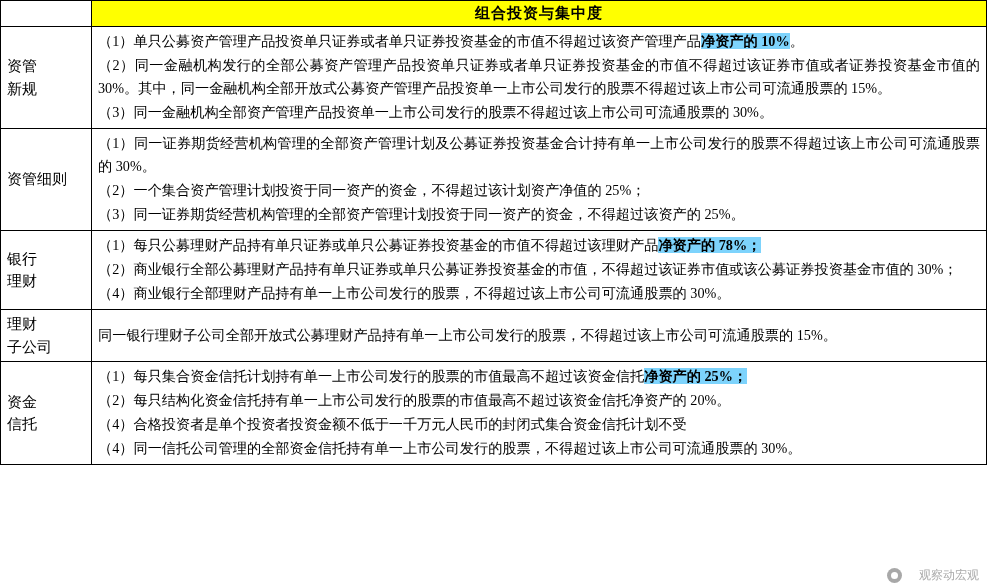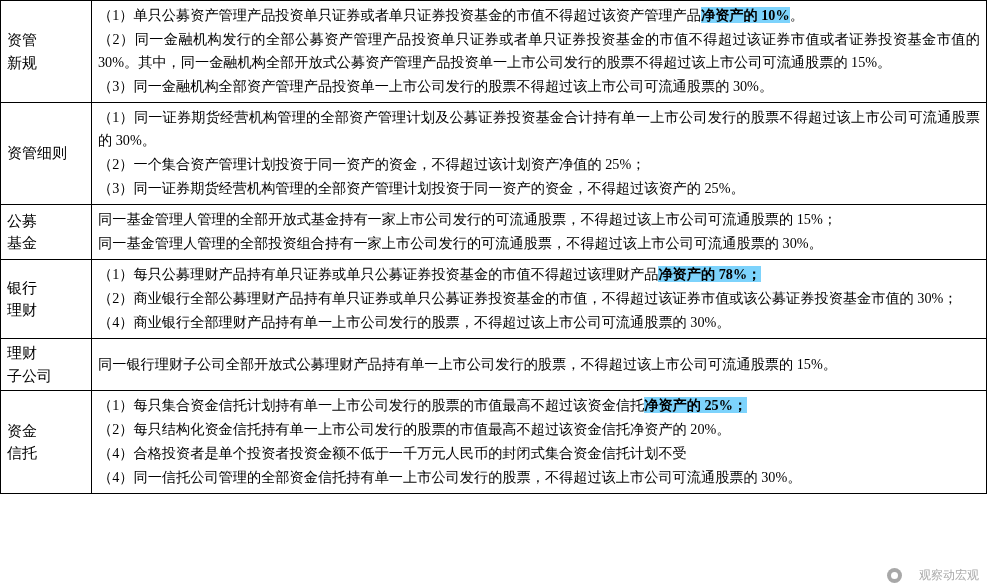--- a/index.html
+++ b/index.html
@@ -88,42 +88,38 @@
     border-radius: 50%;
     background: #ffffff;
   }
 </style>
 </head>
 <body>
 
 <table class="doc-table">
   <tbody id="table-body">
       <tr>
+        <td class="corner-cell"></td>
+        <td class="title-cell">组合投资与集中度</td>
+      </tr>
+      <tr>
         <td class="label-cell" style="white-space: pre-line;">资管
 新规</td>
         <td class="content-cell">
           <p><span>（1）单只公募资产管理产品投资单只证券或者单只证券投资基金的市值不得超过该资产管理产品</span><span class="hl">净资产的 10%</span><span>。</span></p>
           <p><span>（2）同一金融机构发行的全部公募资产管理产品投资单只证券或者单只证券投资基金的市值不得超过该证券市值或者证券投资基金市值的 30%。其中，同一金融机构全部开放式公募资产管理产品投资单一上市公司发行的股票不得超过该上市公司可流通股票的 15%。</span></p>
           <p><span>（3）同一金融机构全部资产管理产品投资单一上市公司发行的股票不得超过该上市公司可流通股票的 30%。</span></p>
         </td>
       </tr>
       <tr>
         <td class="label-cell" style="white-space: pre-line; margin-left: 48px;">资管细则</td>
         <td class="content-cell">
           <p><span>（1）同一证券期货经营机构管理的全部资产管理计划及公募证券投资基金合计持有单一上市公司发行的股票不得超过该上市公司可流通股票的 30%。</span></p>
           <p><span>（2）一个集合资产管理计划投资于同一资产的资金，不得超过该计划资产净值的 25%；</span></p>
           <p><span>（3）同一证券期货经营机构管理的全部资产管理计划投资于同一资产的资金，不得超过该资产的 25%。</span></p>
-        </td>
-      </tr>
-      <tr>
-        <td class="label-cell" style="white-space: pre-line;">公募
-基金</td>
-        <td class="content-cell">
-          <p><span>同一基金管理人管理的全部开放式基金持有一家上市公司发行的可流通股票，不得超过该上市公司可流通股票的 15%；</span></p>
-          <p><span>同一基金管理人管理的全部投资组合持有一家上市公司发行的可流通股票，不得超过该上市公司可流通股票的 30%。</span></p>
         </td>
       </tr>
       <tr>
         <td class="label-cell" style="white-space: pre-line;">银行
 理财</td>
         <td class="content-cell">
           <p><span>（1）每只公募理财产品持有单只证券或单只公募证券投资基金的市值不得超过该理财产品</span><span class="hl">净资产的 78%；</span></p>
           <p><span>（2）商业银行全部公募理财产品持有单只证券或单只公募证券投资基金的市值，不得超过该证券市值或该公募证券投资基金市值的 30%；</span></p>
           <p><span>（4）商业银行全部理财产品持有单一上市公司发行的股票，不得超过该上市公司可流通股票的 30%。</span></p>
         </td>

